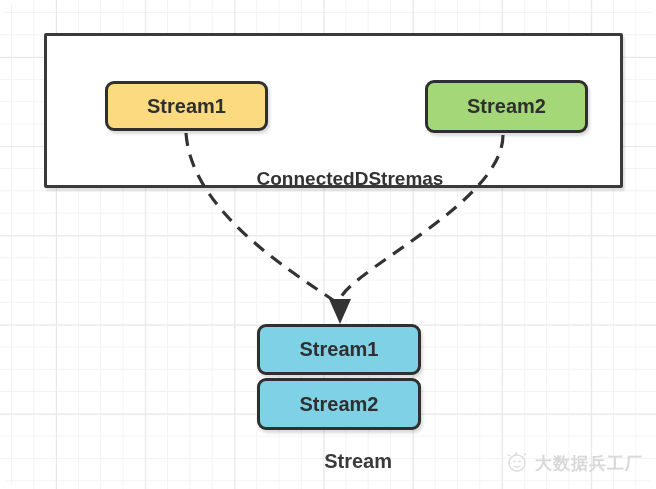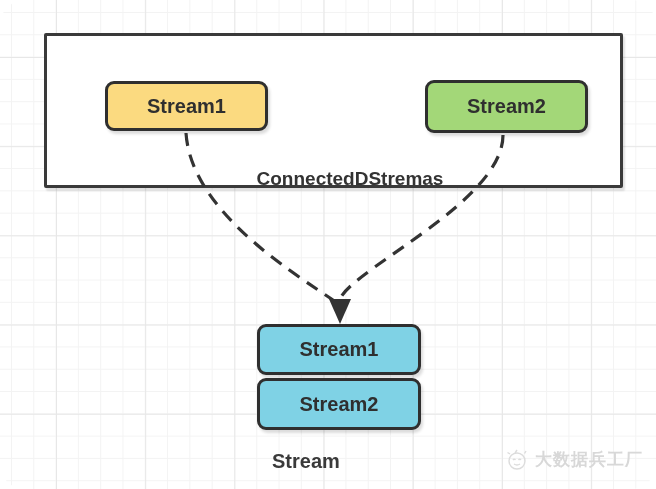--- a/index.html
+++ b/index.html
@@ -33,26 +33,26 @@
   .node-src1{left:105px;top:81px;width:163px;height:50px;}
   .node-src2{left:425px;top:80px;width:163px;height:53px;}
   .node-dst1{left:257px;top:324px;width:164px;height:51px;}
   .node-dst2{left:257px;top:378px;width:164px;height:52px;}
   .container-label{
     position:absolute;left:230px;top:156px;width:240px;
     text-align:center;font-weight:bold;font-size:19px;color:#333333;margin-top:12px;
   }
   .stream-label{
     position:absolute;left:272px;top:450px;width:120px;
-    text-align:left;font-weight:bold;font-size:20px;color:#3a3a3a;
+    text-align:right;font-weight:bold;font-size:20px;color:#3a3a3a;
   }
   .connectors{position:absolute;left:0;top:0;width:656px;height:489px;pointer-events:none;}
   .watermark{
     position:absolute;left:503px;top:443px;height:32px;
-    display:flex;align-items:center;gap:4px;
+    display:flex;align-items:flex-end;gap:4px;
     font-size:17px;font-weight:bold;letter-spacing:1px;
     user-select:none;
   }
 </style>
 </head>
 <body>
 
 <div class="canvas">
 
   <div class="outer-box"></div>

